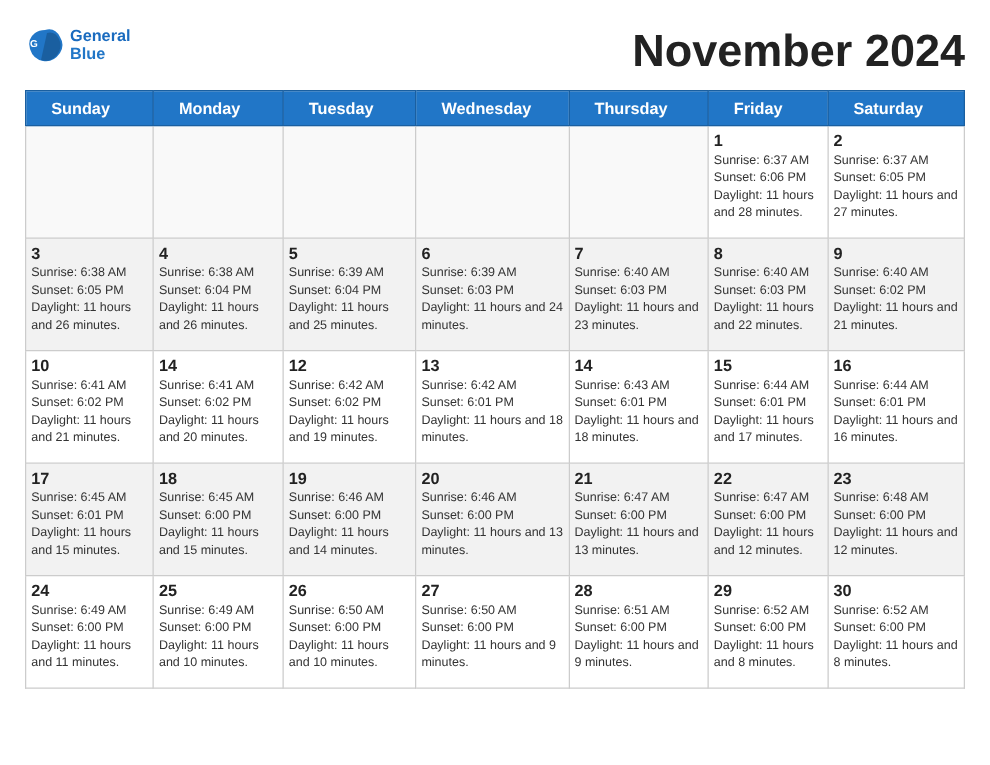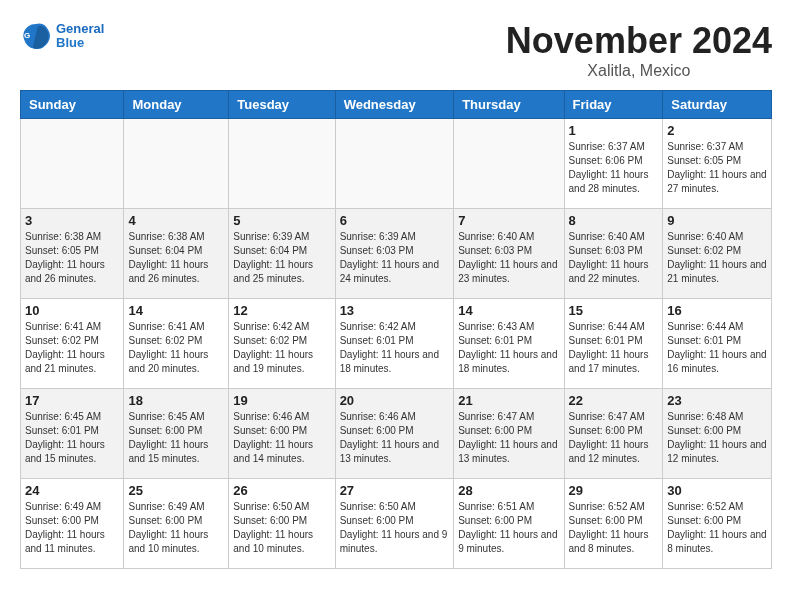--- a/index.html
+++ b/index.html
@@ -47,21 +47,21 @@
       color: #555;
     }
     table {
       width: 100%;
       border-collapse: collapse;
       font-size: 11px;
     }
     thead tr th {
       background: #2176c7;
       color: #fff;
-      padding: 6px 8px;
+      padding: 6px 20px;
       text-align: left;
       font-size: 13px;
       font-weight: bold;
       border: 1px solid #1a5fa0;
     }
     tbody tr td {
       border: 1px solid #ccc;
       vertical-align: top;
       padding: 4px;
       min-height: 80px;
@@ -96,21 +96,20 @@
       <path d="M22 8 Q30 6 34 14 Q38 22 32 30 Q25 38 16 35" fill="#1a5fa0"></path>
       <text x="5" y="22" font-size="10" font-weight="bold" fill="white">G</text>
     </svg>
     <div class="logo-text">
       <div><span>General</span></div>
       <div><span style="color:#2176c7">Blue</span></div>
     </div>
   </div>
   <div class="title-block">
     <div class="month-title">November 2024</div>
-    <div class="location-title">Xalitla, Mexico</div>
   </div>
 </div>
 
 <table>
   <thead>
     <tr>
     <th>Sunday</th>
         <th>Monday</th>
         <th>Tuesday</th>
         <th>Wednesday</th>

